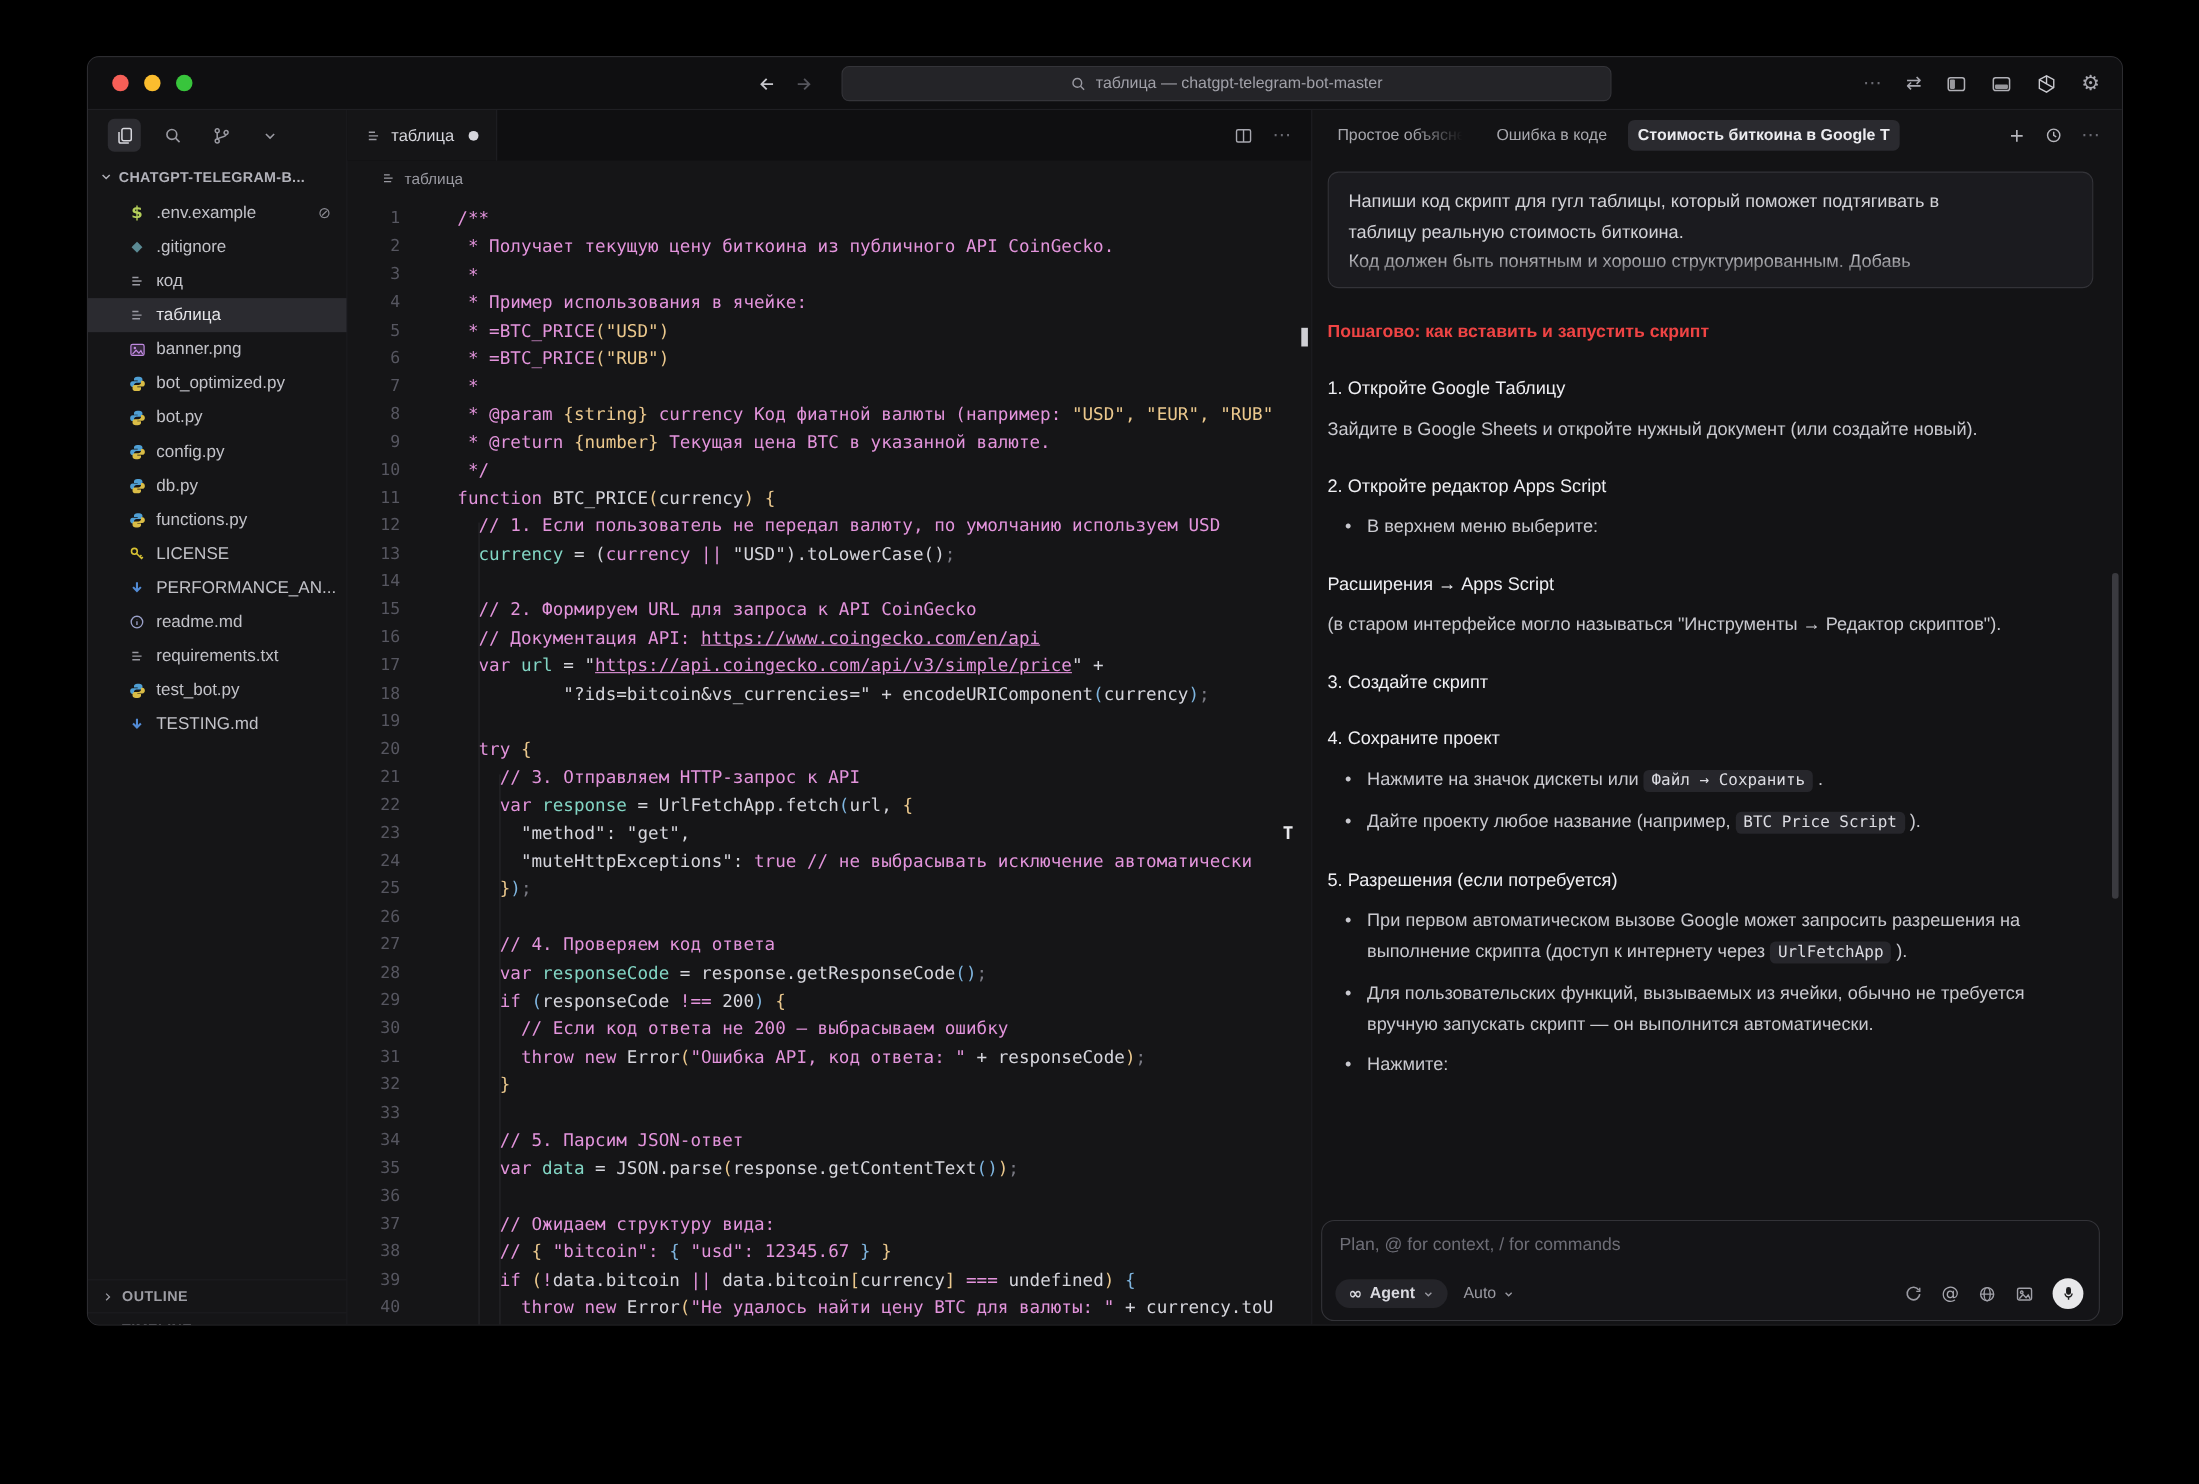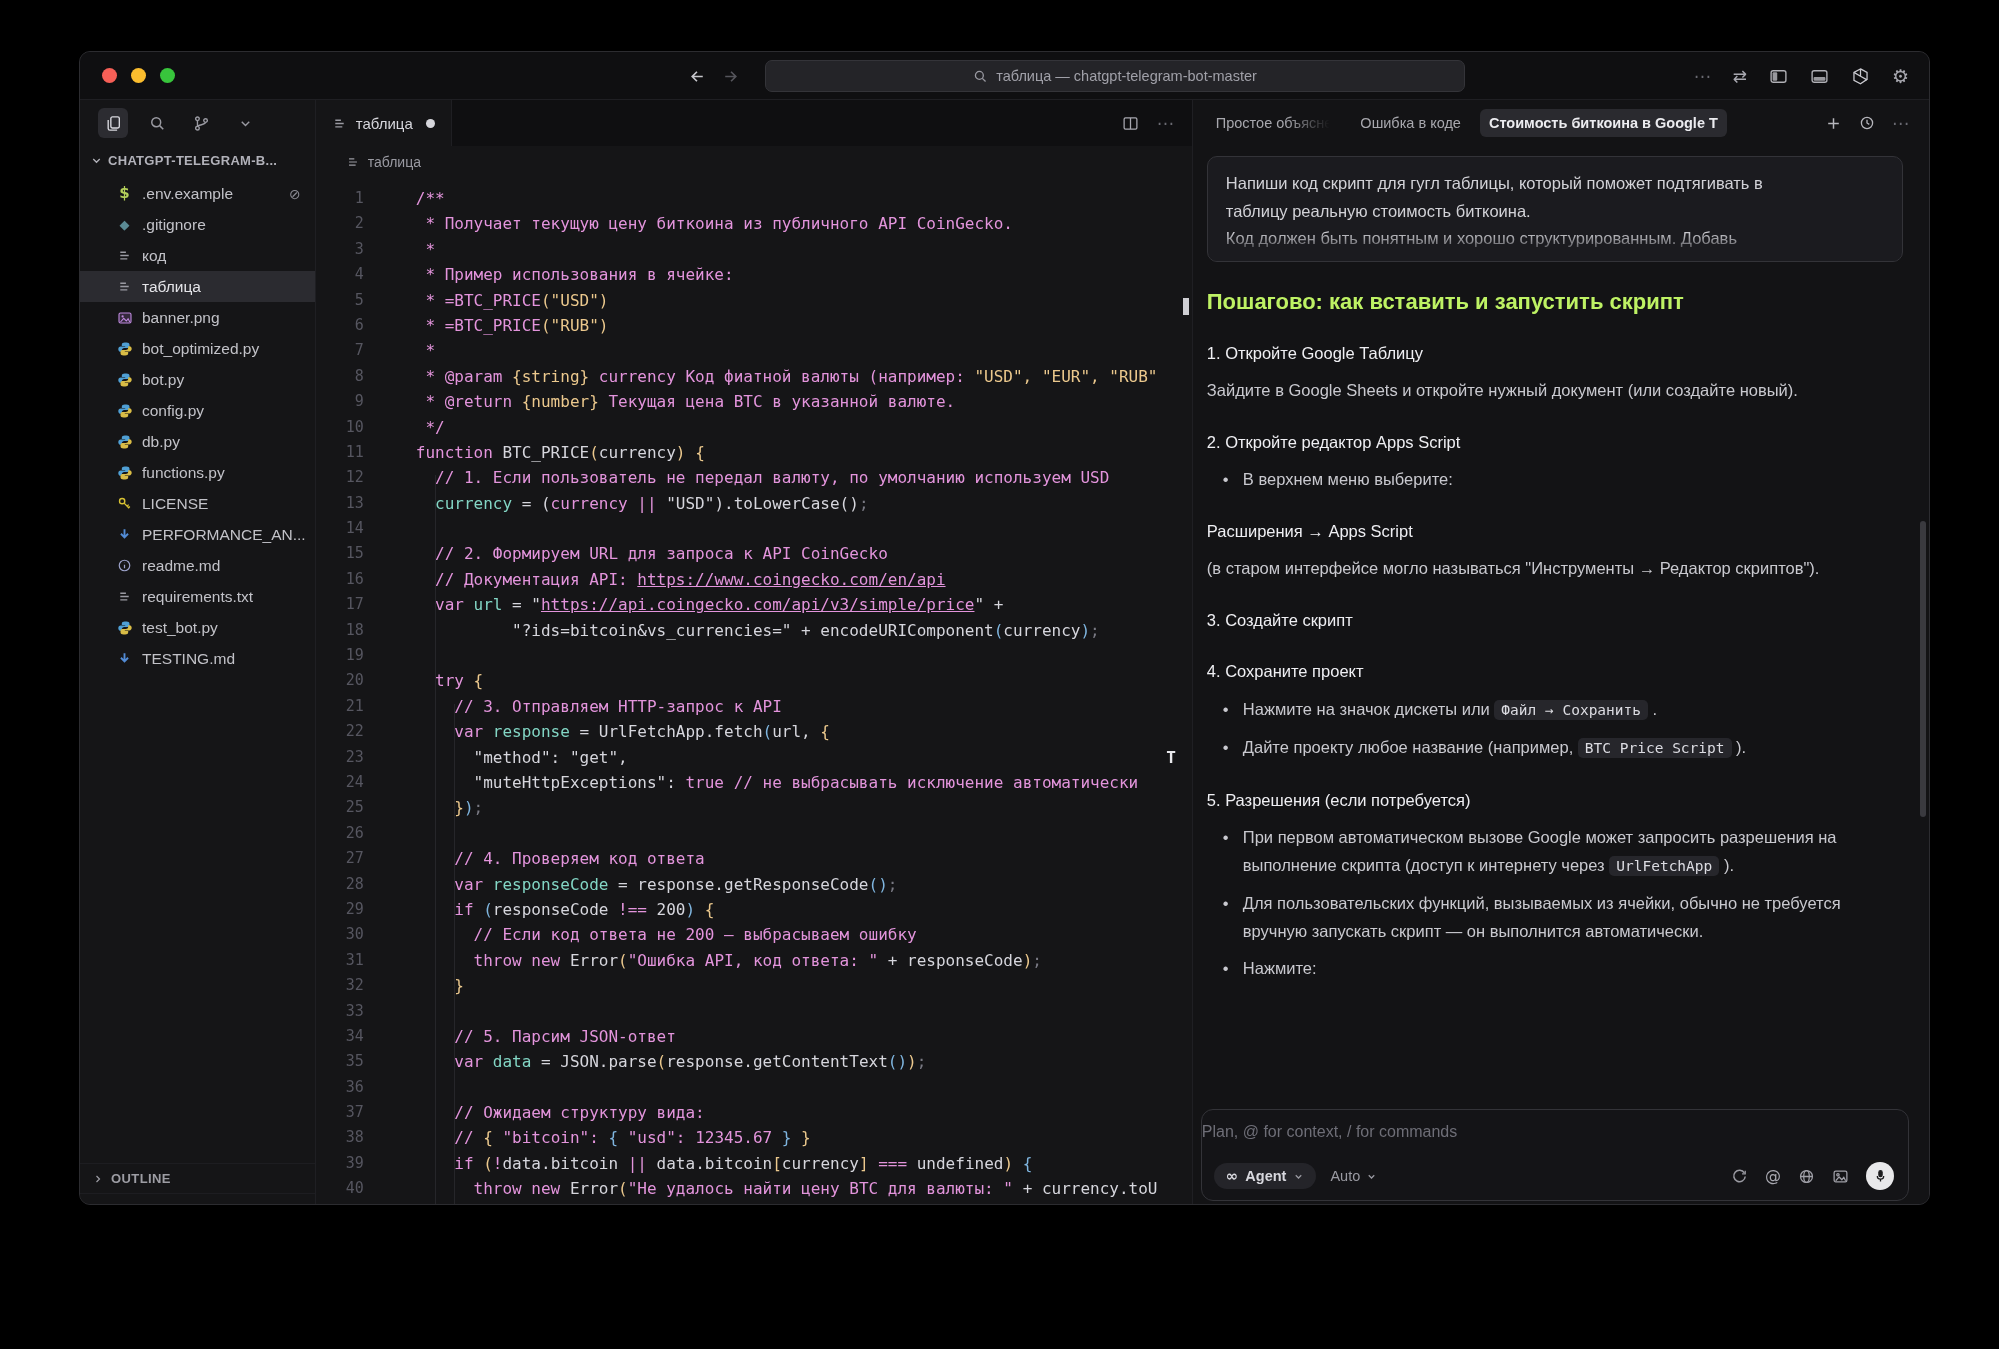--- a/index.html
+++ b/index.html
@@ -77,32 +77,32 @@
             mask-image:linear-gradient(90deg,#000 60%,transparent 98%); }
   .ctab-actions { margin-left:auto; display:flex; align-items:center; gap:17px; padding-right:20px; }
   .chat-scroll { position:absolute; top:46px; left:0; right:0; bottom:122px; overflow:hidden;
                  padding:0 26px 0 14px; }
   .user-card { position:relative; margin-top:10px; height:106px; overflow:hidden;
                background:#1b1b1f; border:1px solid #333338; border-radius:10px;
                padding:13px 18px; color:#d2d2d7; font-size:16.5px; line-height:27.5px; }
   .user-fade { position:absolute; left:1px; right:1px; bottom:0; height:30px;
                background:linear-gradient(180deg, rgba(27,27,31,0), #1b1b1f 90%); }
   .md { margin-top:26px; color:#c9c9cf; font-size:16.5px; line-height:27.5px; }
-  .md-h3 { color:#bef264; font-weight:700; font-size:22px; margin:16px 0 10px; }
+  .md-h3 { color:#ef4444; font-weight:700; font-size:16px; margin:16px 0 10px; }
   .md-h4 { color:#efeff3; font-weight:400; font-size:16.5px; margin:24px 0 10px; }
   .md p { margin:10px 0; }
   .md ul { list-style:none; margin:6px 0; }
   .md li { position:relative; padding-left:36px; margin:10px 0; }
   .md li:before { content:"•"; position:absolute; left:16px; color:#c9c9cf; }
   .ccode { font-family:"DejaVu Sans Mono", monospace; font-size:14.5px; background:#26262b;
            border-radius:5px; padding:2px 7px; color:#dcdce2; }
   .panel-sb { position:absolute; right:3px; top:421px; width:6px; height:296px; background:#3a3a3f; border-radius:3px; }
 
   .chat-input { position:absolute; left:8px; right:20px; bottom:30px; height:92px;
-                background:#141417; border:1px solid #333338; border-radius:12px; padding:13px 0; }
+                background:#141417; border:1px solid #333338; border-radius:12px; padding:13px 16px; }
   .ci-ph { color:#6e6e77; font-size:16px; }
   .ci-row { position:absolute; left:12px; right:14px; bottom:10px; display:flex; align-items:center; }
   .agent-pill { display:flex; align-items:center; gap:7px; background:#242429; border-radius:999px;
                 padding:5px 12px; color:#d8d8de; font-size:14.5px; font-weight:600; }
   .auto-sel { display:flex; align-items:center; gap:6px; color:#9a9aa2; font-size:14.5px; margin-left:14px; }
   .ci-icons { margin-left:auto; display:flex; align-items:center; gap:17px; }
   .mic-btn { width:28px; height:28px; border-radius:50%; background:#e8e8ea; display:flex;
              align-items:center; justify-content:center; }
 
   

